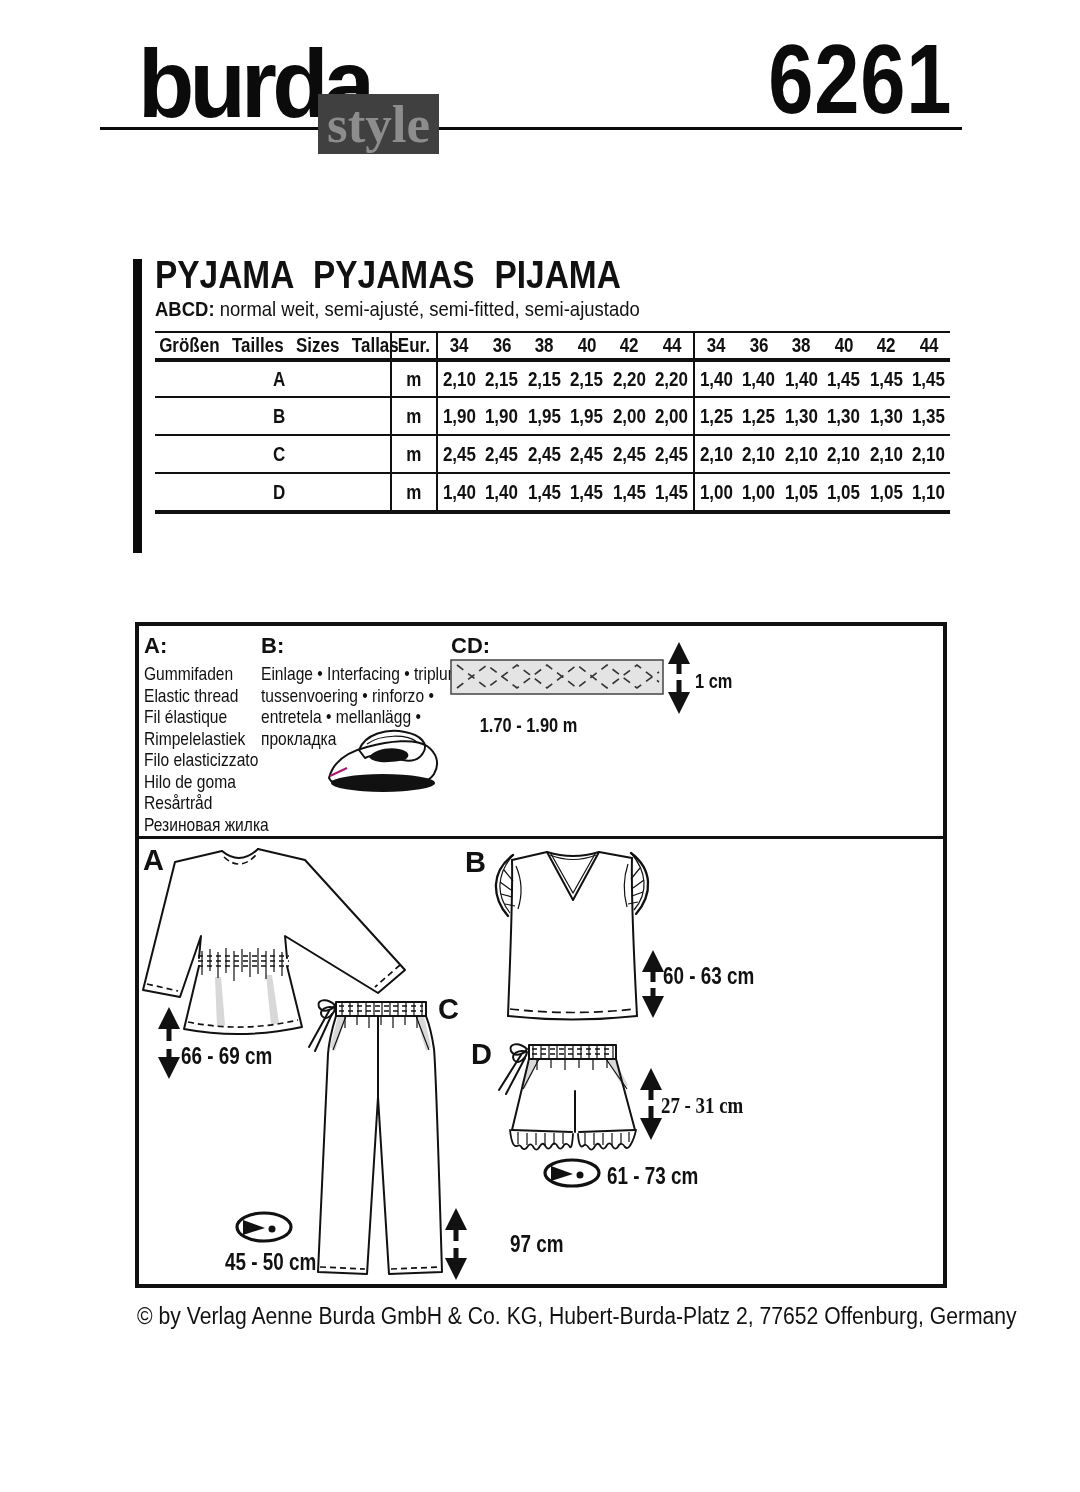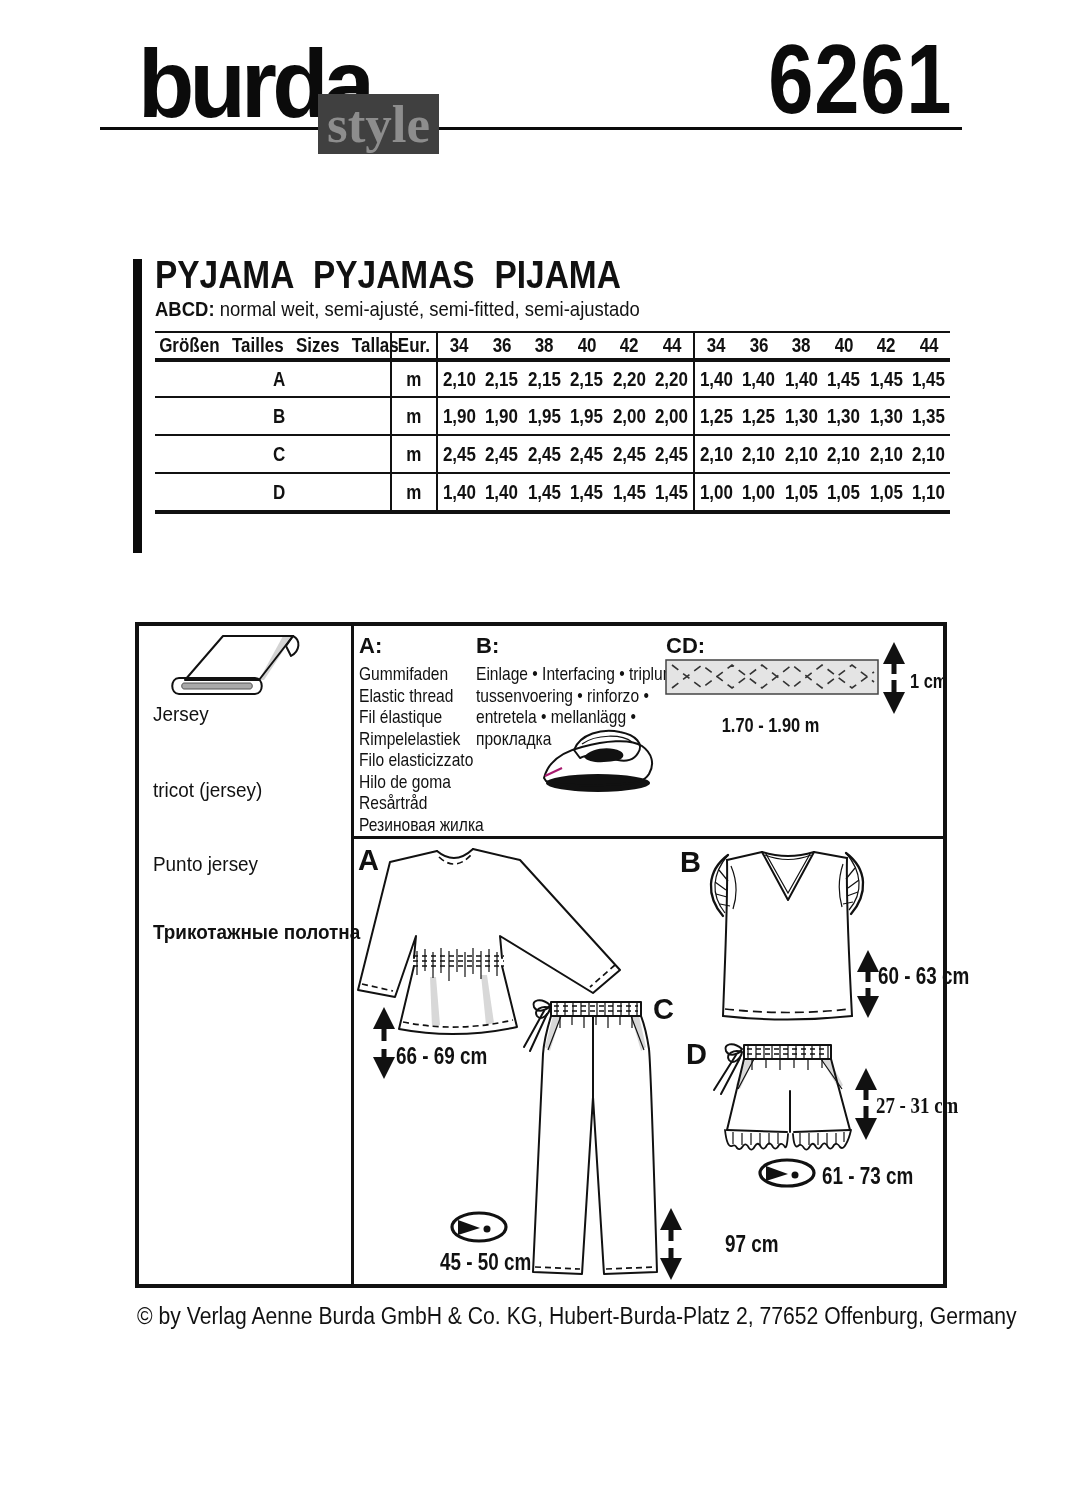--- a/index.html
+++ b/index.html
@@ -45,21 +45,21 @@
   .lower-box{left:135px;top:622px;width:812px;height:666px;border:4px solid #111;box-sizing:border-box;display:flex;}
   .fabric-col{width:215px;border-right:3px solid #111;position:relative;box-sizing:border-box;flex:none;}
   .right-col{flex:1;display:flex;flex-direction:column;min-width:0;}
   .notions-row{height:213px;border-bottom:3px solid #111;position:relative;box-sizing:border-box;flex:none;}
   .views-area{flex:1;position:relative;}
   .fab-label{position:absolute;left:14px;font-size:21px;}
   .fab-bold{font-weight:700;}
   .nt-head{position:absolute;font-size:22px;font-weight:700;}
   .nt-list{position:absolute;font-size:19px;line-height:21.5px;}
   .nt-line{white-space:nowrap;}
-  .strip-len{position:absolute;left:330px;top:88px;width:172px;text-align:center;font-size:20px;font-weight:700;}
+  .strip-len{position:absolute;left:330px;top:88px;width:172px;font-size:20px;font-weight:700;}
   .strip-wid{position:absolute;left:556px;top:44px;font-size:20px;font-weight:700;}
 
   
   .view-letter{position:absolute;font-size:29px;font-weight:700;}
   .meas{position:absolute;font-size:23px;font-weight:700;}
 
   .copyright{left:137px;top:1303px;font-size:23px;transform:scaleX(0.92);transform-origin:0 0;white-space:nowrap;}
 
   svg .ln{fill:none;stroke:#111;stroke-width:2;stroke-linejoin:round;stroke-linecap:round;}
   svg .lnthin{fill:none;stroke:#111;stroke-width:1.2;}
@@ -299,33 +299,20 @@
           <span class="cell-t">1,05</span>
         </div>
         <div class="tc tc-val">
           <span class="cell-t">1,10</span>
         </div>
       </div>
     </div>
 
   <div class="abs lower-box">
 
-    <div class="fabric-col">
-      <svg class="abs" style="left:24px;top:2px;" width="148" height="78" viewBox="0 0 148 78">
-        <polygon points="120,8 130,8 101,52 96,52" fill="#d4d4d4"></polygon>
-        <path class="ln" d="M22,52 L60,8 L130,8 L96,52 Z"></path>
-        <path class="ln" d="M130,8 C138,12 137,23 128,28 L123,18 Z" fill="#fff"></path>
-        <path class="ln" d="M16,50 L92,50 C101,50 101,66 92,66 L16,66 C7,66 7,50 16,50 Z" fill="#fff"></path>
-        <path d="M21,55 L87,55 C90,55 90,61 87,61 L21,61 C18,61 18,55 21,55 Z" fill="#a9a9a9" stroke="#555" stroke-width="1"></path>
-      </svg>
-      <div class="fab-label" style="top:76px;"><span class="cnd9">Jersey</span></div>
-      <div class="fab-label" style="top:152px;"><span class="cnd9">tricot (jersey)</span></div>
-      <div class="fab-label" style="top:226px;"><span class="cnd9">Punto jersey</span></div>
-      <div class="fab-label fab-bold" style="top:294px;"><span class="cnd9">Трикотажные полотна</span></div>
-    </div>
 
     <div class="right-col">
       <div class="notions-row">
         <div class="nt-head" style="left:5px;top:7px;">A:</div>
         <div class="nt-list" style="left:5px;top:37px;">
             <div class="nt-line"><span class="cnd">Gummifaden</span></div>
             <div class="nt-line"><span class="cnd">Elastic thread</span></div>
             <div class="nt-line"><span class="cnd">Fil élastique</span></div>
             <div class="nt-line"><span class="cnd">Rimpelelastiek</span></div>
             <div class="nt-line"><span class="cnd">Filo elasticizzato</span></div>

